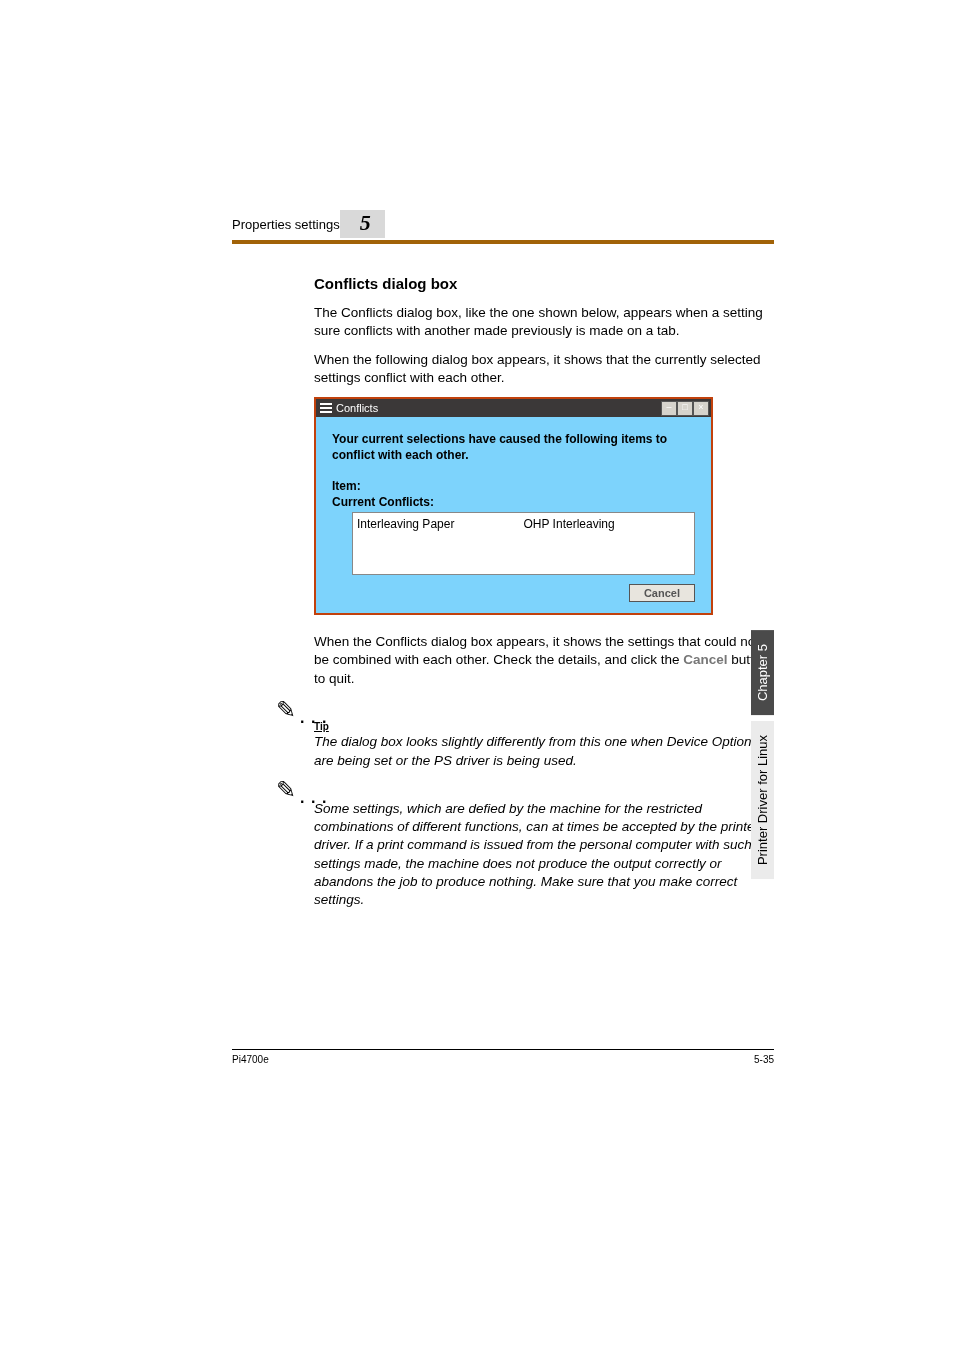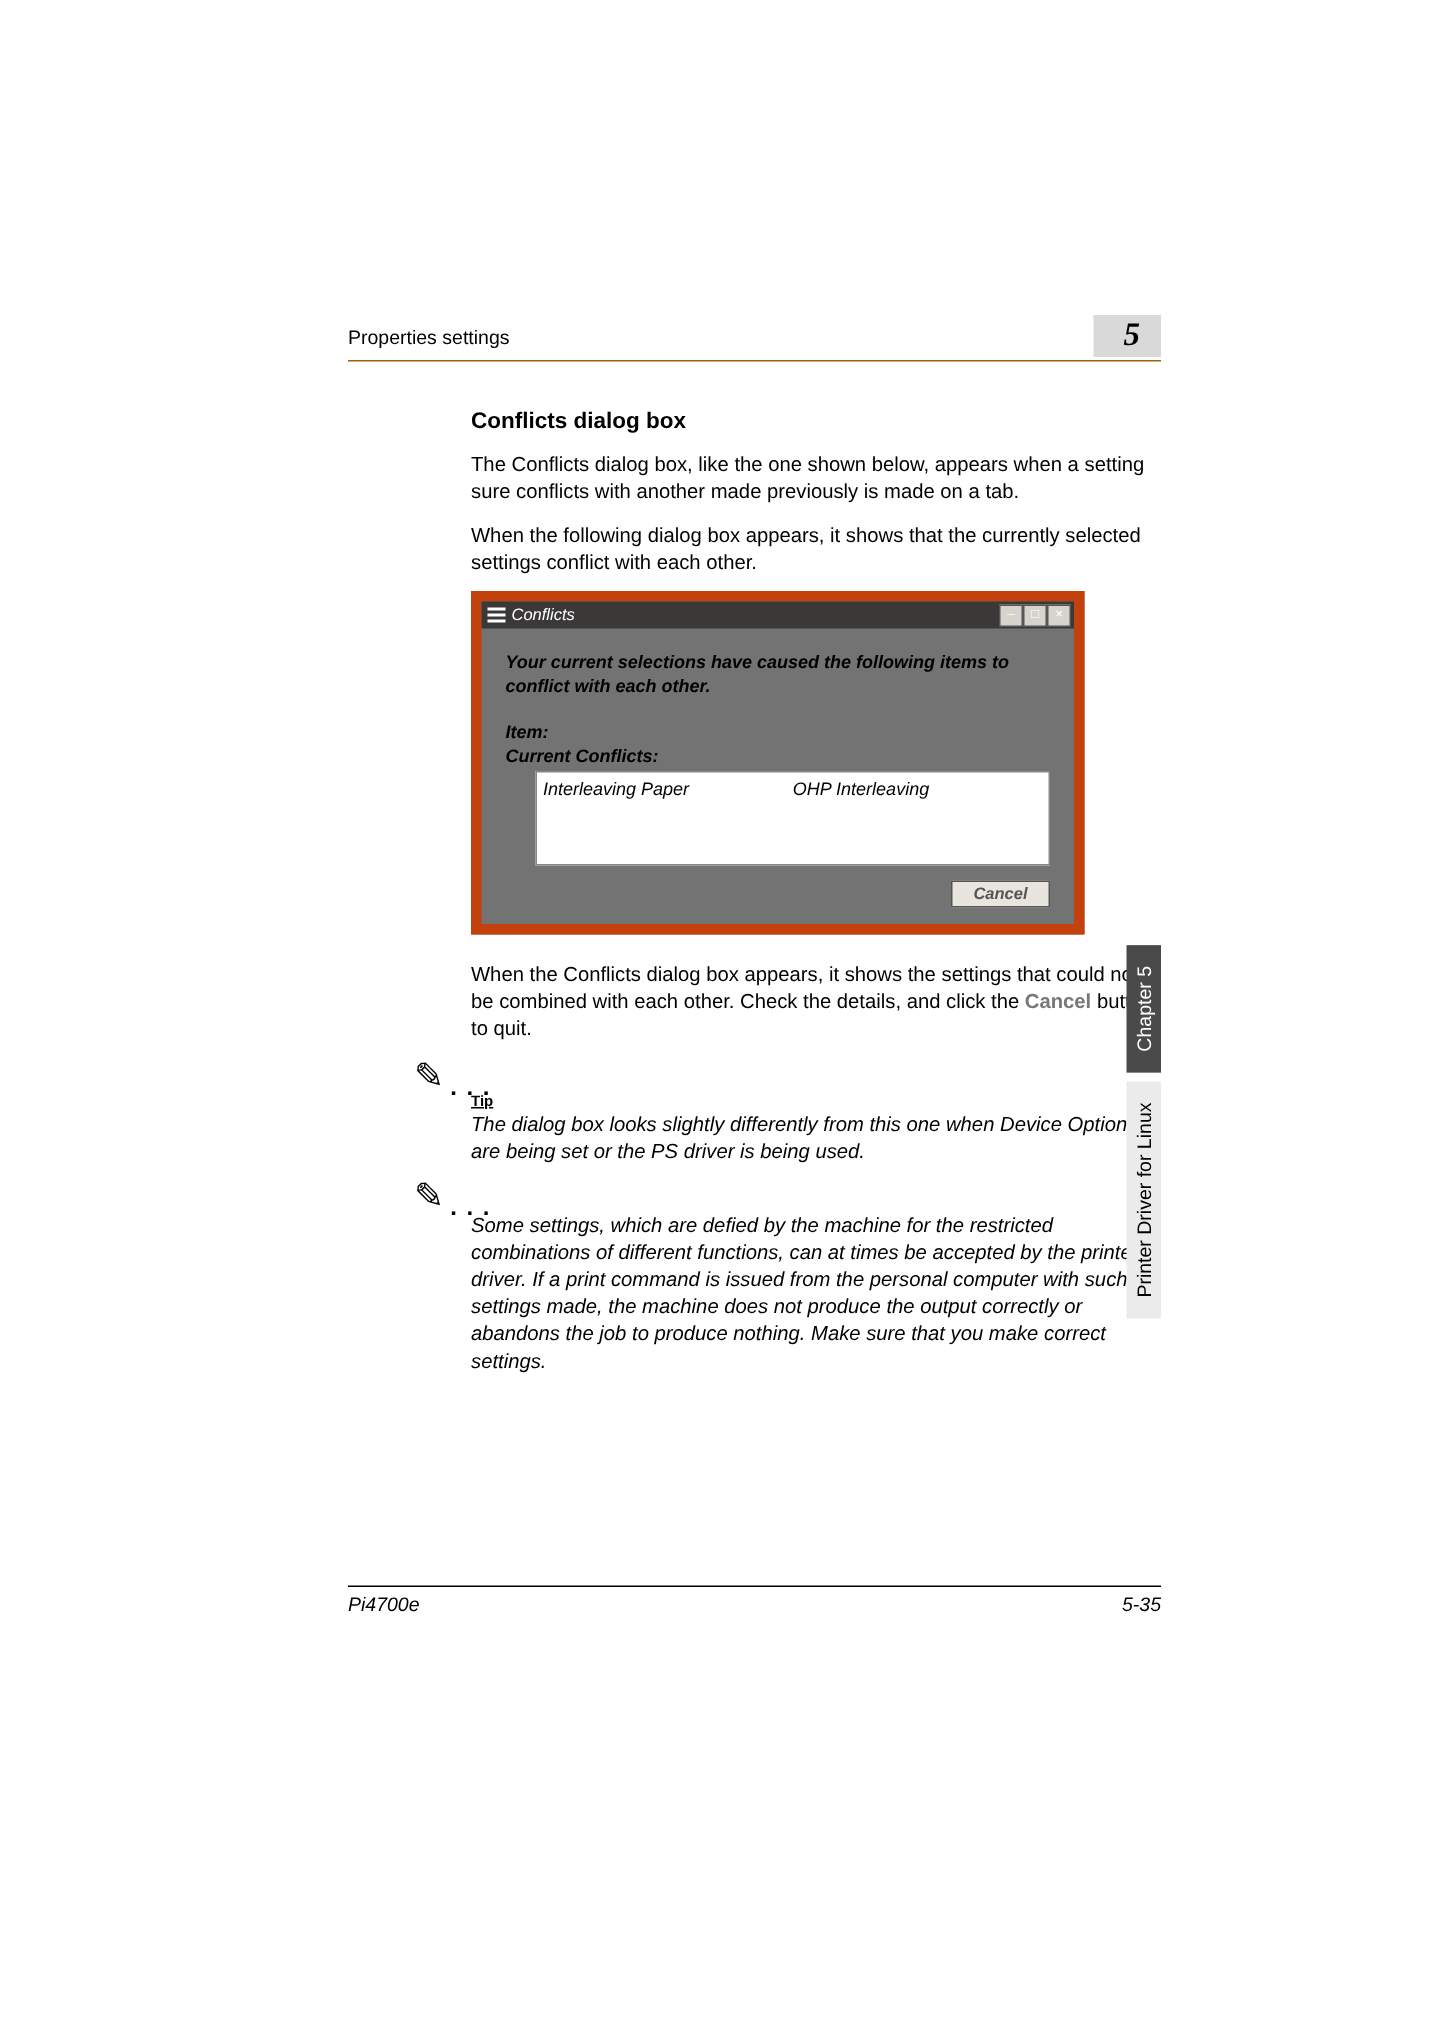--- a/index.html
+++ b/index.html
@@ -11,23 +11,22 @@
     width: 954px;
   }
   .page {
     padding: 210px 180px 60px 232px;
     position: relative;
     min-height: 1100px;
     box-sizing: border-box;
   }
   .header-row {
     display: flex;
-    justify-content: space-between;
     align-items: center;
-    border-bottom: 1px solid #a16207;
+    border-bottom: 4px solid #a16207;
     padding-bottom: 2px;
     margin-bottom: 30px;
   }
   .header-left {
     font-size: 13px;
   }
   .chapter-box {
     background: #d9d9d9;
     padding: 0px 14px 2px 20px;
     font-weight: bold;
@@ -41,24 +40,23 @@
     line-height: 1.35;
   }
   h3 {
     font-size: 15px;
     margin: 0 0 10px 0;
   }
   p { margin: 0 0 10px 0; }
   .cancel-word { color: #777; font-weight: bold; }
   .dialog-wrap {
     margin: 10px 0 18px 0;
-    border: 7px solid #c2410c;
-    background: #737373;
+    border: 2px solid #c2410c;
+    background: #7dd3fc;
     width: 395px;
-    font-style: italic;
   }
   .titlebar {
     background: #3b3838;
     color: #fff;
     display: flex;
     justify-content: space-between;
     align-items: center;
     font-size: 11px;
     padding: 1px 2px 1px 4px;
     height: 16px;
@@ -126,24 +124,23 @@
     transform: rotate(180deg);
     font-size: 13px;
     padding: 14px 4px;
     text-align: center;
   }
   .tab.dark { background:#4a4a4a; color:#fff; }
   .tab.light { background:#ebebeb; color:#000; }
   .footer {
     display:flex; justify-content:space-between;
     border-top:1px solid #000;
-    font-size:13px;
+    font-size:10px;
     padding-top:4px;
     margin-top:140px;
-    font-style:italic;
   }
 </style>
 </head>
 <body>
 
 <div class="page">
   <div class="header-row">
     <div class="header-left">Properties settings</div>
     <div class="chapter-box">5</div>
   </div>

